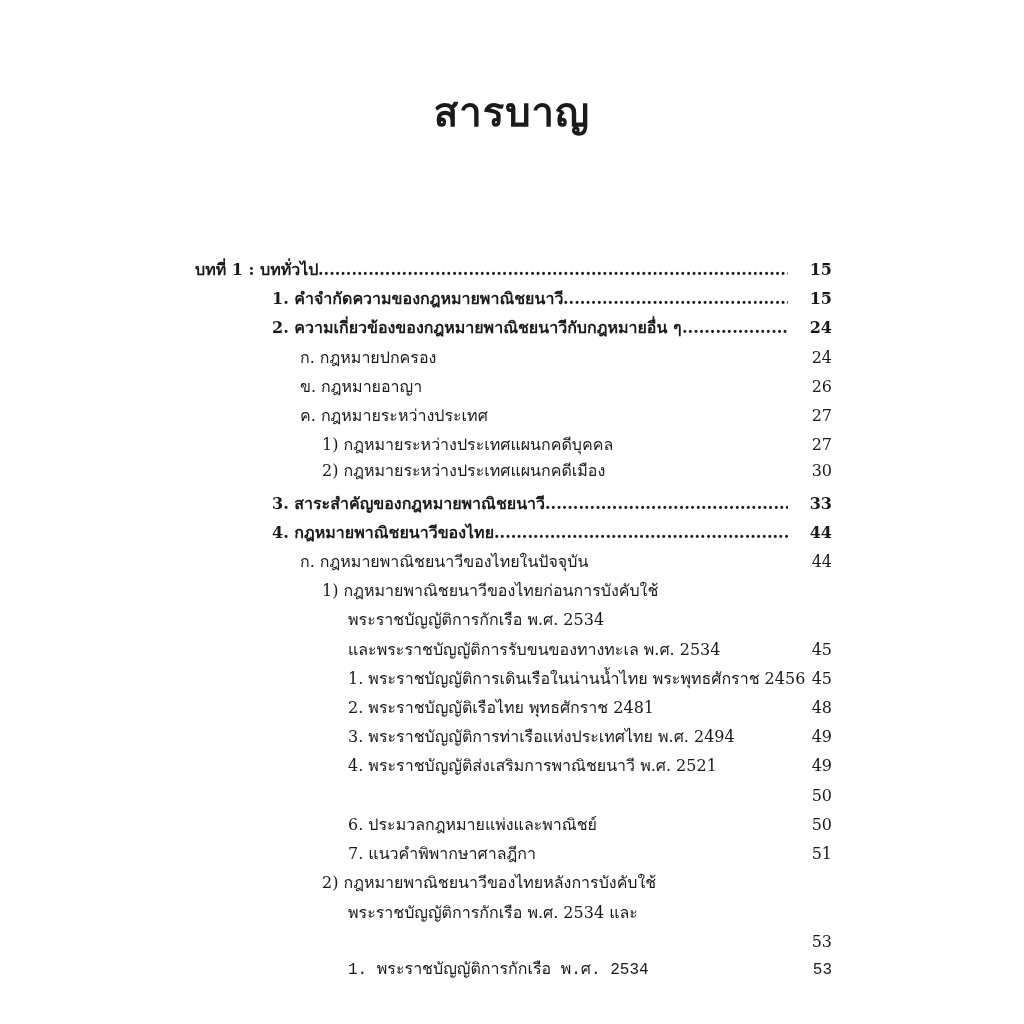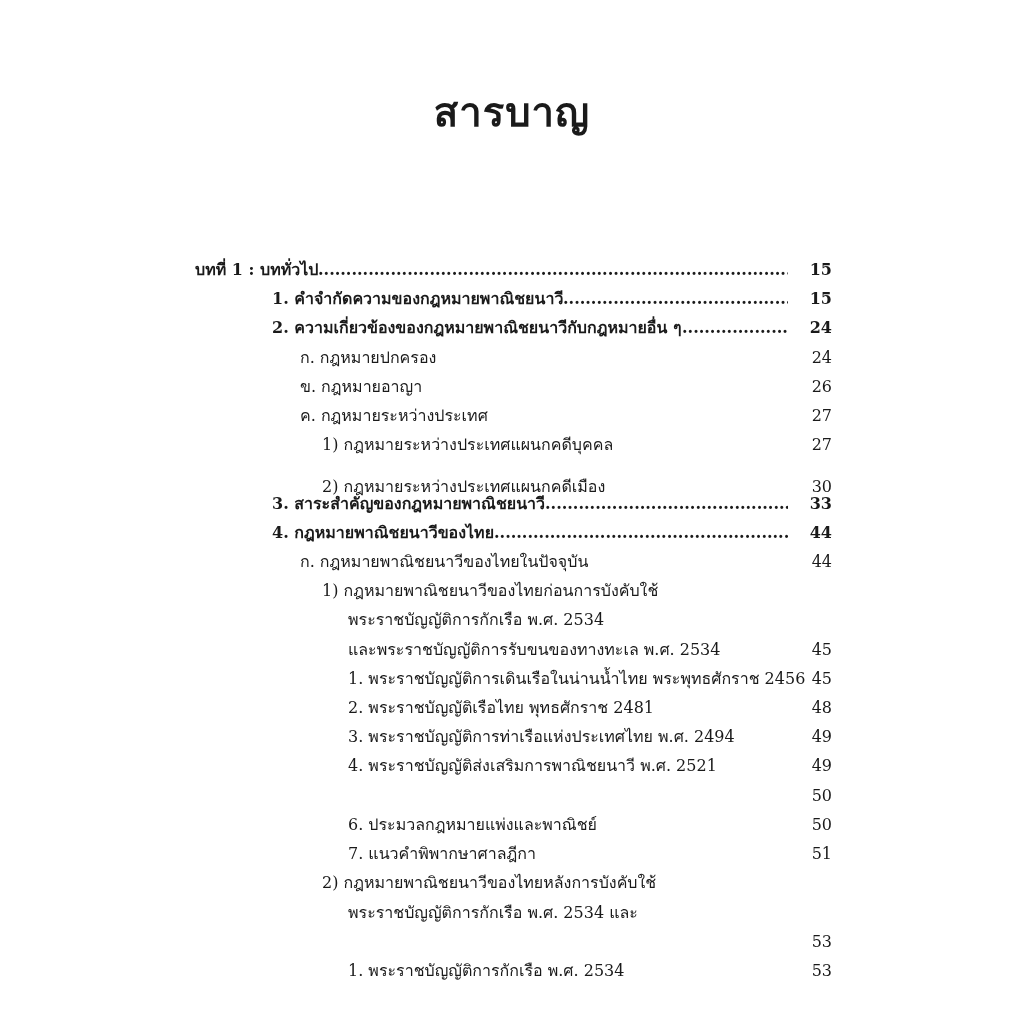--- a/index.html
+++ b/index.html
@@ -43,21 +43,21 @@
       <span class="page">26</span>
     </div>
     <div class="row" style="top: 146px; width: 1024px;">
       <span class="label" style="left: 300px;">ค.  กฎหมายระหว่างประเทศ</span>
       <span class="page">27</span>
     </div>
     <div class="row" style="top: 175.2px; width: 1024px;">
       <span class="label" style="left: 322px;">1)  กฎหมายระหว่างประเทศแผนกคดีบุคคล</span>
       <span class="page">27</span>
     </div>
-    <div class="row" style="top: 217px; width: 835px;">
+    <div class="row" style="top: 201px; width: 835px;">
       <span class="label" style="left: 322px;">2)  กฎหมายระหว่างประเทศแผนกคดีเมือง</span>
       <span class="page">30</span>
     </div>
     <div class="row bold" style="top: 233.6px; width: 1024px;">
       <span class="label" style="left: 272px;">3.  สาระสำคัญของกฎหมายพาณิชยนาวี</span>
       <span class="leader" style="left: 545px; width: 243px;">........................................................................................................................................................................................................</span>
       <span class="page">33</span>
     </div>
     <div class="row bold" style="top: 262.8px; width: 1024px;">
       <span class="label" style="left: 272px;">4.  กฎหมายพาณิชยนาวีของไทย</span>
@@ -111,17 +111,17 @@
       <span class="label" style="left: 322px;">2)  กฎหมายพาณิชยนาวีของไทยหลังการบังคับใช้</span>
       <span class="page"></span>
     </div>
     <div class="row" style="top: 643px; width: 1024px;">
       <span class="label" style="left: 348px;">พระราชบัญญัติการกักเรือ พ.ศ. 2534 และ</span>
       <span class="page"></span>
     </div>
     <div class="row" style="top: 671.6px; width: 1024px;">
       <span class="page">53</span>
     </div>
-    <div class="row" style="top: 700.8px; width: 880px;">
+    <div class="row" style="top: 700.8px; width: 880px; font-family: Liberation Mono, monospace;">
       <span class="label" style="left: 348px;">1.  พระราชบัญญัติการกักเรือ พ.ศ. 2534</span>
       <span class="page">53</span>
     </div>
   </div>
 
 </body></html>

